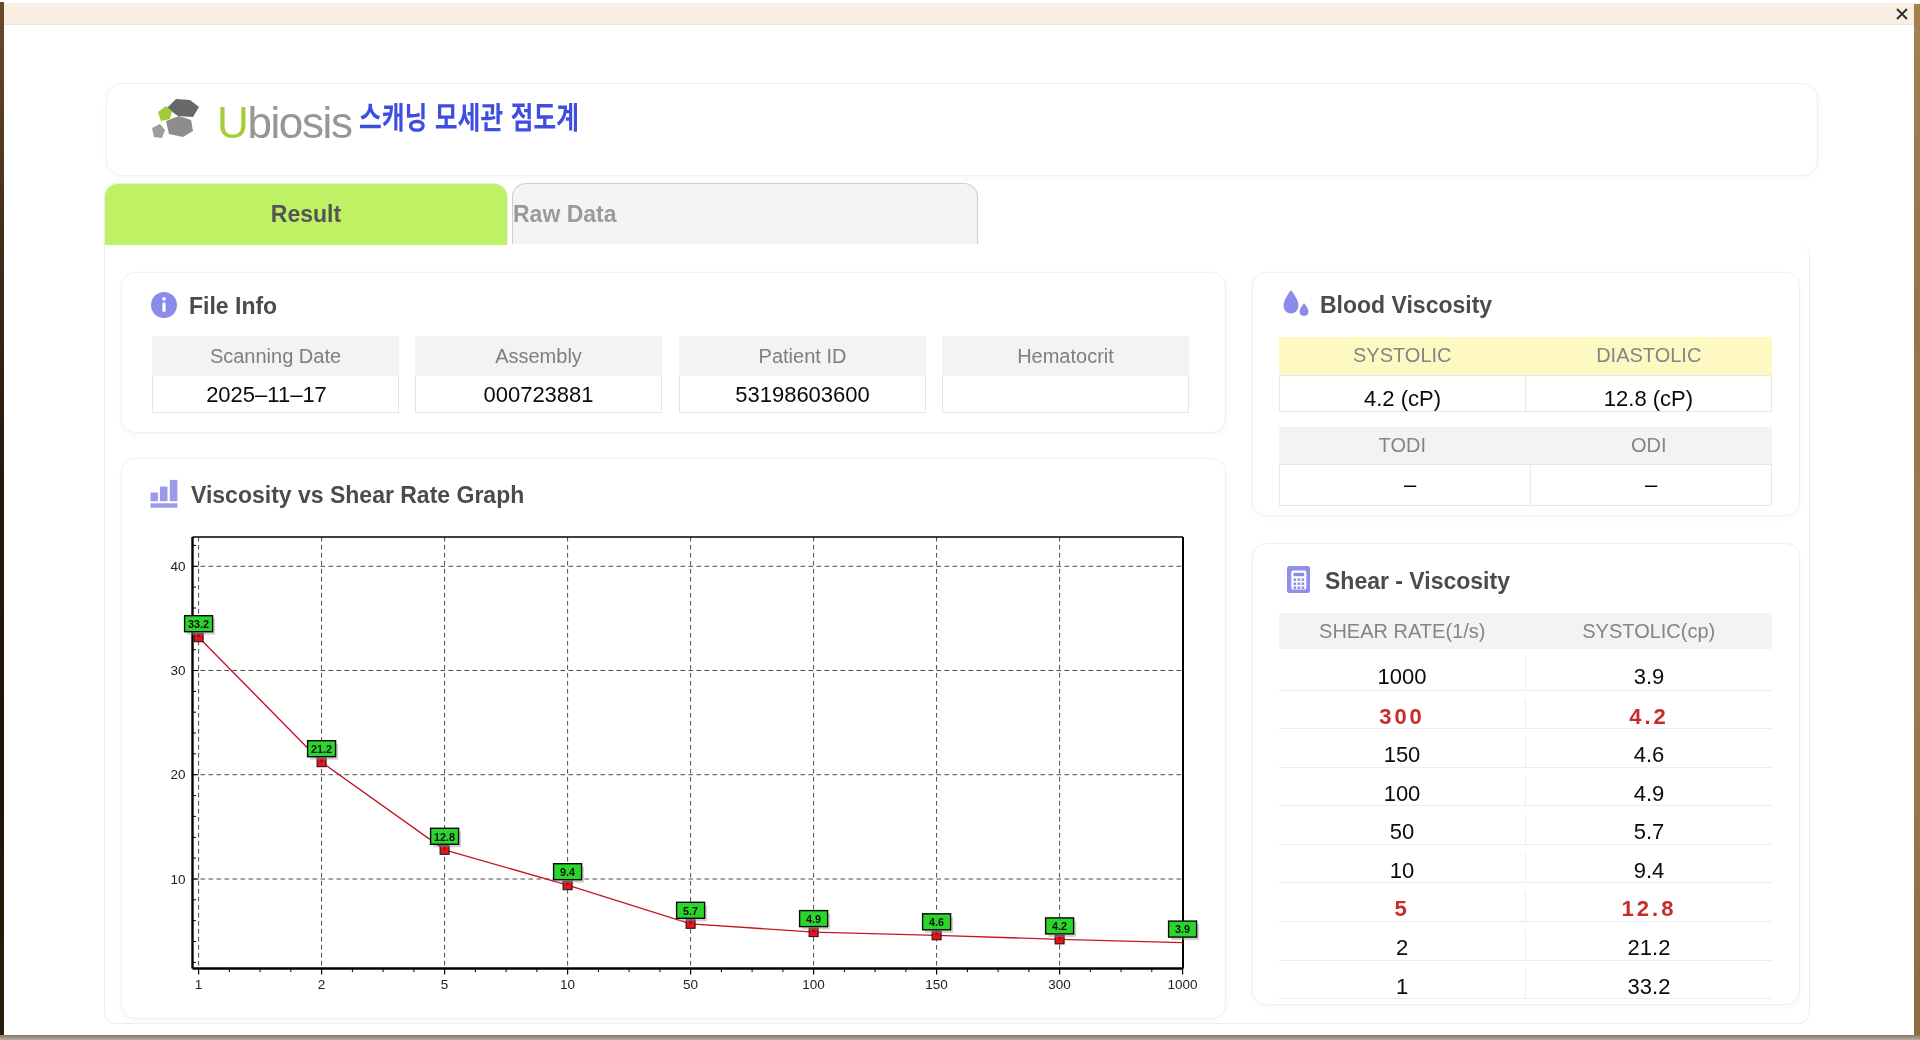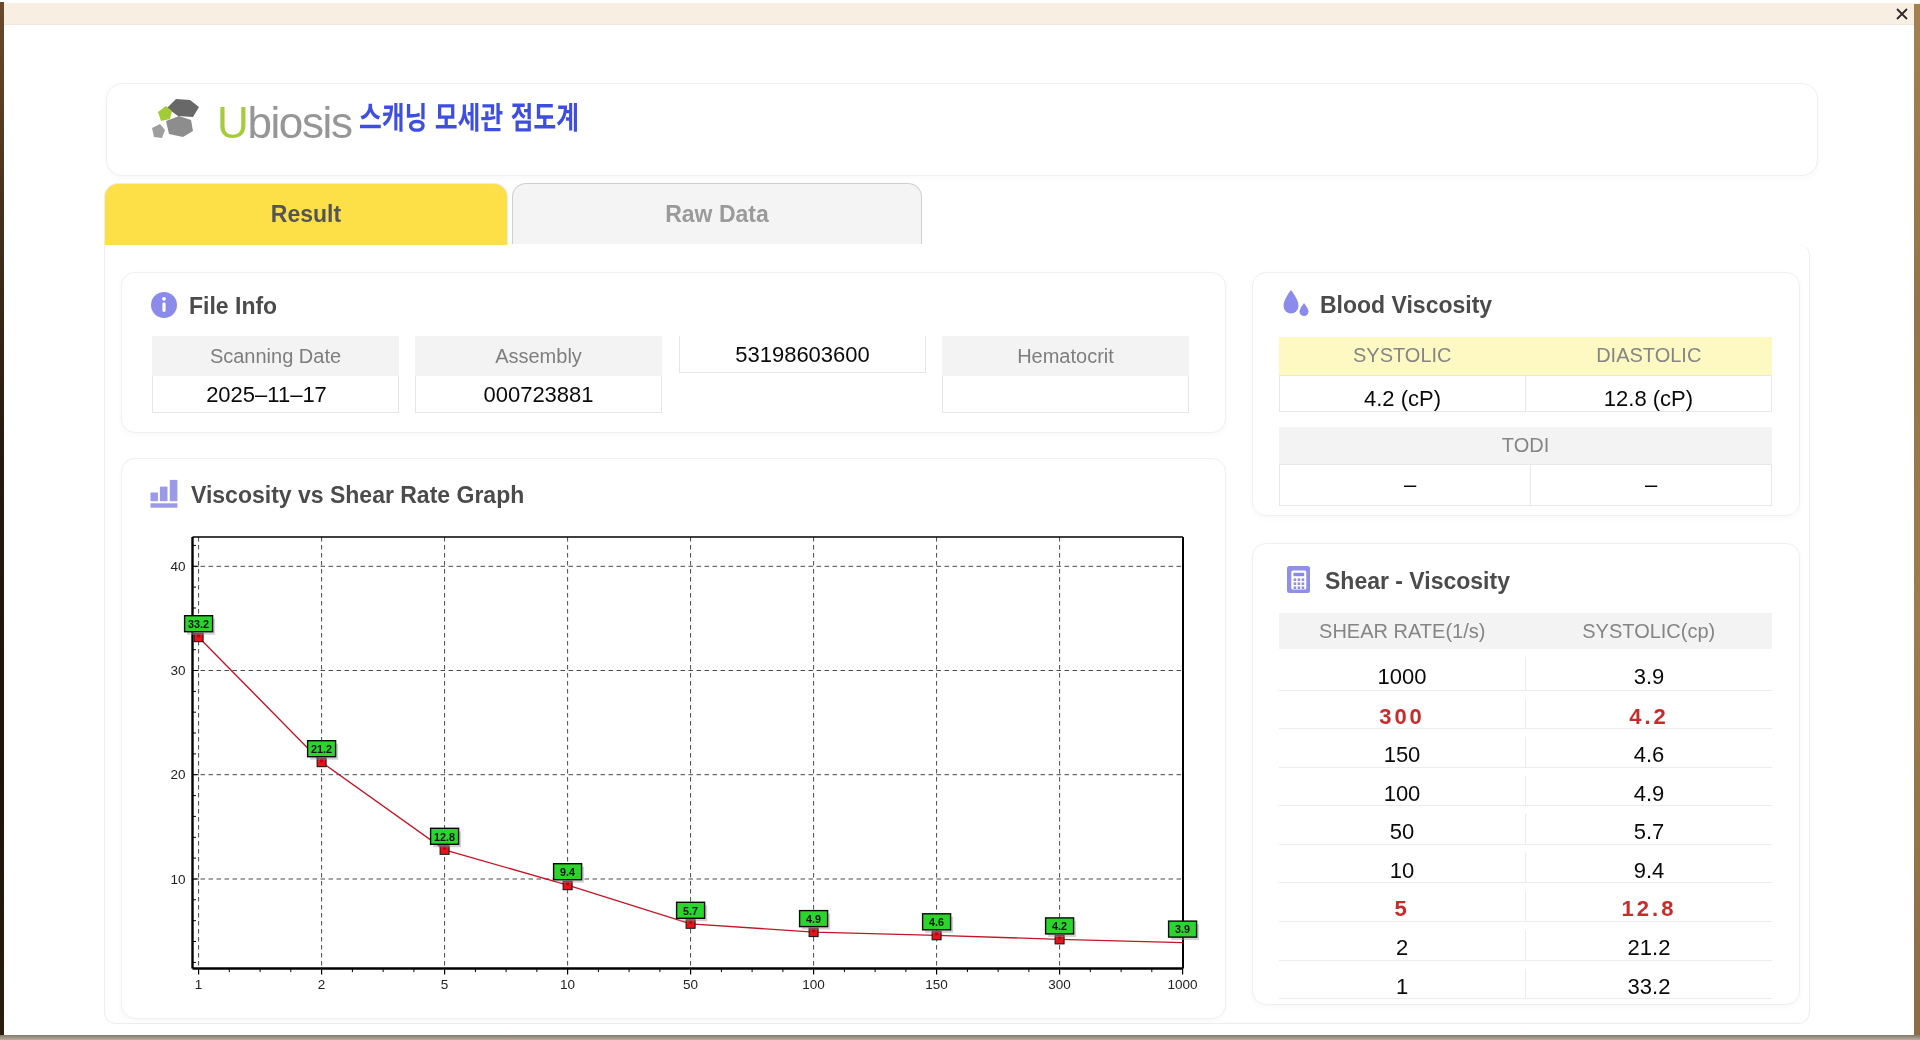--- a/index.html
+++ b/index.html
@@ -36,40 +36,41 @@
       <path transform="translate(45.59,0) scale(0.024775,-0.032207)" d="M674.257568359375 837.8408203125H807.661376953125V301.981201171875H674.257568359375ZM93.259033203125 779.740966796875H225.32275390625V396.460205078125H93.259033203125ZM93.259033203125 461.60205078125H173.299560546875Q244.35888671875 461.60205078125 314.9088134765625 465.10205078125Q385.458740234375 468.60205078125 457.3089599609375 477.2120361328125Q529.1591796875 485.822021484375 602.619384765625 500.822021484375L617.419677734375 393.379150390625Q541.739501953125 377.59912109375 467.439208984375 368.7091064453125Q393.138916015625 359.819091796875 319.7489013671875 356.2091064453125Q246.35888671875 352.59912109375 173.299560546875 352.59912109375H93.259033203125ZM494.3603515625 288.500732421875Q591.380615234375 288.500732421875 662.620849609375 265.880615234375Q733.861083984375 243.260498046875 772.76123046875 201.1903076171875Q811.661376953125 159.1201171875 811.661376953125 99.8798828125Q811.661376953125 40.859619140625 772.76123046875 -1.320556640625Q733.861083984375 -43.500732421875 662.620849609375 -66.120849609375Q591.380615234375 -88.740966796875 494.3603515625 -88.740966796875Q397.340087890625 -88.740966796875 326.4898681640625 -66.120849609375Q255.6396484375 -43.500732421875 216.739501953125 -1.320556640625Q177.83935546875 40.859619140625 177.83935546875 99.8798828125Q177.83935546875 159.1201171875 216.739501953125 201.1903076171875Q255.6396484375 243.260498046875 326.4898681640625 265.880615234375Q397.340087890625 288.500732421875 494.3603515625 288.500732421875ZM494.3603515625 182.27783203125Q434.52099609375 182.27783203125 393.681640625 173.4681396484375Q352.84228515625 164.658447265625 331.7626953125 146.638916015625Q310.68310546875 128.619384765625 310.68310546875 99.8798828125Q310.68310546875 71.92041015625 331.7626953125 53.5108642578125Q352.84228515625 35.101318359375 393.681640625 25.901611328125Q434.52099609375 16.701904296875 494.3603515625 16.701904296875Q554.19970703125 16.701904296875 595.4290771484375 25.901611328125Q636.658447265625 35.101318359375 657.738037109375 53.5108642578125Q678.817626953125 71.92041015625 678.817626953125 99.8798828125Q678.817626953125 128.619384765625 657.738037109375 146.638916015625Q636.658447265625 164.658447265625 595.4290771484375 173.4681396484375Q554.19970703125 182.27783203125 494.3603515625 182.27783203125Z"></path>
       <path transform="translate(75.81,0) scale(0.024775,-0.032207)" d="M41.059326171875 126.781494140625H879.500732421875V18.778564453125H41.059326171875ZM392.63818359375 331.279296875H525.261962890625V101.301025390625H392.63818359375ZM128.6787109375 769.101318359375H787.88134765625V314.379150390625H128.6787109375ZM657.03759765625 663.87841796875H259.5224609375V419.60205078125H657.03759765625Z"></path>
       <path transform="translate(98.60,0) scale(0.024775,-0.032207)" d="M405.43994140625 526.021728515625H558.87841796875V418.018798828125H405.43994140625ZM207.937744140625 757.201171875H309.260498046875V601.742431640625Q309.260498046875 523.141845703125 298.000732421875 447.1512451171875Q286.740966796875 371.16064453125 262.201171875 304.1201171875Q237.661376953125 237.07958984375 198.2713623046875 183.379150390625Q158.88134765625 129.6787109375 103.40087890625 95.87841796875L23.23876953125 195.76123046875Q74.59912109375 226.781494140625 109.8690185546875 271.74169921875Q145.138916015625 316.701904296875 166.9486083984375 370.7120361328125Q188.75830078125 424.72216796875 198.3480224609375 483.562255859375Q207.937744140625 542.40234375 207.937744140625 601.742431640625ZM236.6787109375 757.201171875H336.44140625V607.982666015625Q336.44140625 551.302490234375 344.7510986328125 495.182373046875Q353.060791015625 439.062255859375 371.92041015625 387.942138671875Q390.780029296875 336.822021484375 422.4298095703125 293.921875Q454.07958984375 251.021728515625 501.539794921875 220.221435546875L429.39794921875 116.4384765625Q374.697509765625 150.23876953125 337.3675537109375 202.8292236328125Q300.03759765625 255.419677734375 277.9478759765625 320.960205078125Q255.858154296875 386.500732421875 246.2684326171875 459.7713623046875Q236.6787109375 533.0419921875 236.6787109375 607.982666015625ZM709.497802734375 837.8408203125H836.101318359375V-88.060791015625H709.497802734375ZM521.137451171875 823.201171875H645.180908203125V-46.861083984375H521.137451171875Z"></path>
       <path transform="translate(121.40,0) scale(0.024775,-0.032207)" d="M81.6787109375 770.301025390625H477.87841796875V663.858154296875H81.6787109375ZM195.9970703125 554.219970703125H327.060791015625V322.51953125H195.9970703125ZM425.656982421875 770.301025390625H556.720703125V712.020263671875Q556.720703125 663.43994140625 554.1107177734375 595.4898681640625Q551.500732421875 527.539794921875 534.8408203125 440.219970703125L405.67724609375 454.92041015625Q420.9970703125 540.1201171875 423.3270263671875 602.1700439453125Q425.656982421875 664.219970703125 425.656982421875 712.020263671875ZM646.418212890625 837.8408203125H780.0419921875V144.659912109375H646.418212890625ZM727.40087890625 555.24169921875H890.6005859375V446.458740234375H727.40087890625ZM162.218505859375 33.8017578125H809.822021484375V-72.64111328125H162.218505859375ZM162.218505859375 206.099853515625H295.622314453125V0.8408203125H162.218505859375ZM39.47900390625 268.098388671875 27.23876953125 373.981201171875Q107.458740234375 373.981201171875 204.3487548828125 375.5911865234375Q301.23876953125 377.201171875 402.298828125 383.701171875Q503.35888671875 390.201171875 596.47900390625 402.981201171875L604.939208984375 308.11865234375Q509.0390625 290.99853515625 408.8690185546875 282.3284912109375Q308.698974609375 273.658447265625 214.0889892578125 271.2684326171875Q119.47900390625 268.87841796875 39.47900390625 268.098388671875Z"></path>
       <path transform="translate(151.62,0) scale(0.024775,-0.032207)" d="M541.720703125 624.581787109375H717.018798828125V516.578857421875H541.720703125ZM682.057861328125 837.060791015625H815.681640625V302.3603515625H682.057861328125ZM198.059326171875 264.620849609375H815.681640625V-78.740966796875H198.059326171875ZM685.39794921875 160.9580078125H329.123046875V26.141845703125H685.39794921875ZM254.51806640625 751.8408203125H362.861083984375V693.48193359375Q362.861083984375 606.341552734375 334.7713623046875 527.1910400390625Q306.681640625 448.04052734375 249.12158203125 388.7301025390625Q191.5615234375 329.419677734375 102.260498046875 300.07958984375L35.6787109375 405.08251953125Q92.939208984375 424.422607421875 134.439208984375 454.8126220703125Q175.939208984375 485.20263671875 202.638916015625 524.0325927734375Q229.338623046875 562.862548828125 241.9283447265625 606.0723876953125Q254.51806640625 649.2822265625 254.51806640625 693.48193359375ZM282.698974609375 751.8408203125H389.48193359375V693.701904296875Q389.48193359375 639.502197265625 411.1715087890625 586.2322998046875Q432.861083984375 532.96240234375 479.5108642578125 490.0723876953125Q526.16064453125 447.182373046875 598.981201171875 422.062255859375L533.95947265625 317.83935546875Q447.99853515625 346.739501953125 392.3284912109375 403.659912109375Q336.658447265625 460.580322265625 309.6787109375 536.0108642578125Q282.698974609375 611.44140625 282.698974609375 693.701904296875ZM71.95947265625 790.681640625H569.6005859375V685.018798828125H71.95947265625Z"></path>
       <path transform="translate(174.41,0) scale(0.024775,-0.032207)" d="M138.578857421875 424.5615234375H789.64111328125V318.338623046875H138.578857421875ZM41.059326171875 124.221435546875H879.500732421875V15.4384765625H41.059326171875ZM392.63818359375 376.340087890625H525.261962890625V89.40087890625H392.63818359375ZM138.578857421875 774.00146484375H782.541259765625V667.55859375H271.422607421875V378.580322265625H138.578857421875Z"></path>
       <path transform="translate(197.21,0) scale(0.024775,-0.032207)" d="M397.759765625 593.101318359375H585.018798828125V487.658447265625H397.759765625ZM392.659912109375 362.301025390625H581.898681640625V256.078125H392.659912109375ZM711.39794921875 837.8408203125H838.00146484375V-88.060791015625H711.39794921875ZM520.67724609375 817.861083984375H644.940673828125V-47.201171875H520.67724609375ZM311.856689453125 728.76123046875H439.020263671875Q439.020263671875 597.240234375 408.6505126953125 483.599853515625Q378.28076171875 369.95947265625 304.7308349609375 274.9493408203125Q231.180908203125 179.939208984375 102.3603515625 103.698974609375L27.318359375 196.781494140625Q131.978271484375 260.00146484375 194.557861328125 334.52099609375Q257.137451171875 409.04052734375 284.4970703125 499.460205078125Q311.856689453125 589.8798828125 311.856689453125 701.580322265625ZM80.059326171875 728.76123046875H356.03759765625V622.318359375H80.059326171875Z"></path>
     </g>
   </svg>
 
-<div class="abs" style="left:512px;top:183px;width:410px;height:61px;background:#f4f4f4;border:1px solid #cfcfcf;border-bottom:none;border-radius:14px 14px 0 0;text-align:center;line-height:60px;font-weight:bold;font-size:23px;color:#9a9a9a">Raw Data</div>
+<div class="abs" style="left:512px;top:183px;width:466px;height:61px;background:#f4f4f4;border:1px solid #cfcfcf;border-bottom:none;border-radius:14px 14px 0 0;line-height:60px;font-weight:bold;font-size:23px;color:#9a9a9a">Raw Data</div>
 <div class="abs" style="left:104px;top:244px;width:1706px;height:780px;background:#fff;border:1px solid #ededed;border-top:none;border-radius:0 12px 12px 12px"></div>
-<div class="abs" style="left:104px;top:183px;width:404px;height:62px;background:#fde047;border:1px solid #ececec;border-bottom:none;border-radius:14px 14px 0 0;text-align:center;line-height:60px;font-weight:bold;font-size:23px;color:#555">Result</div>
+<div class="abs" style="left:104px;top:183px;width:404px;height:62px;background:#bef264;border:1px solid #ececec;border-bottom:none;border-radius:14px 14px 0 0;text-align:center;line-height:60px;font-weight:bold;font-size:23px;color:#555">Result</div>
 
 <div class="card" style="left:121px;top:272px;width:1105px;height:161px"></div>
 <svg class="abs" style="left:151px;top:292px" width="26" height="26" viewBox="0 0 26 26">
 <circle cx="13" cy="13" r="13" fill="#8b8bec"></circle>
 <rect x="11.4" y="10.5" width="3.2" height="9.5" rx="1.4" fill="#fff"></rect>
 <circle cx="13" cy="6.8" r="1.9" fill="#fff"></circle>
   </svg>
 <div class="abs ttl" style="left:189px;top:293px">File Info</div>
 <div class="abs" style="left:152px;top:336px;width:247px">
 <div class="fldlab">Scanning Date</div>
     <div class="fldval" style="padding-right:18px">2025–11–17</div>
   </div>
 <div class="abs" style="left:415px;top:336px;width:247px">
 <div class="fldlab">Assembly</div>
     <div class="fldval">000723881</div>
   </div>
 <div class="abs" style="left:679px;top:336px;width:247px">
+<div class="fldlab">Patient ID</div>
     <div class="fldval">53198603600</div>
   </div>
 <div class="abs" style="left:942px;top:336px;width:247px">
 <div class="fldlab">Hematocrit</div>
     <div class="fldval"></div>
   </div>
 
 <div class="card" style="left:121px;top:458px;width:1105px;height:561px"></div>
 <svg class="abs" style="left:150px;top:479px" width="29" height="30" viewBox="0 0 29 30">
 <rect x="0.5" y="13.5" width="7.4" height="8.7" fill="#9a9ae8"></rect>
@@ -219,20 +220,21 @@
   <div style="flex:1">SYSTOLIC</div>
       <div style="flex:1">DIASTOLIC</div>
     </div>
  <div style="display:flex;height:37.5px;text-align:center;font-size:22px;color:#0a0a0a">
   <div style="flex:1;border:1px solid #e8e8e8;border-right:none;line-height:37.5px;padding-top:4px;">4.2 (cP)</div>
   <div style="flex:1;border:1px solid #e8e8e8;line-height:37.5px;padding-top:4px">12.8 (cP)</div>
     </div>
  <div style="height:15px"></div>
  <div style="display:flex;background:#f3f3f3;height:36.5px;line-height:36.5px;text-align:center;color:#858585;font-size:20px">
   <div style="flex:1">TODI</div>
+      <div style="flex:1">ODI</div>
     </div>
  <div style="display:flex;height:42px;line-height:40px;text-align:center;font-size:22px;color:#0a0a0a">
   <div style="flex:1;border:1px solid #e8e8e8;border-right:none;padding-left:10px">–</div>
   <div style="flex:1;border:1px solid #e8e8e8">–</div>
     </div>
 </div>
 
 <div class="card" style="left:1252px;top:543px;width:548px;height:462px"></div>
 <svg class="abs" style="left:1287px;top:566px" width="23" height="27" viewBox="0 0 23 27">
 <rect x="0" y="0" width="23" height="27" rx="2.5" fill="#8f8fe8"></rect>

